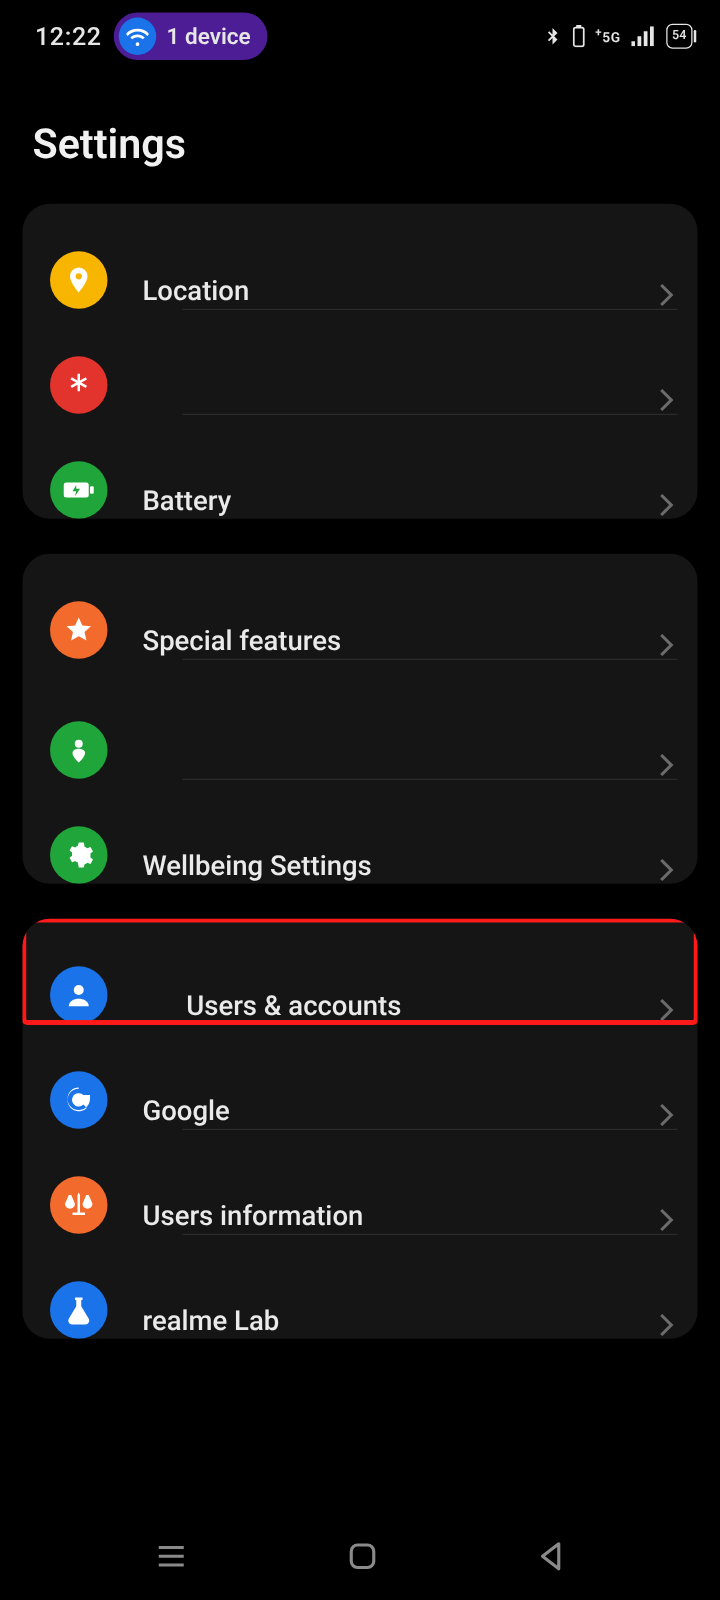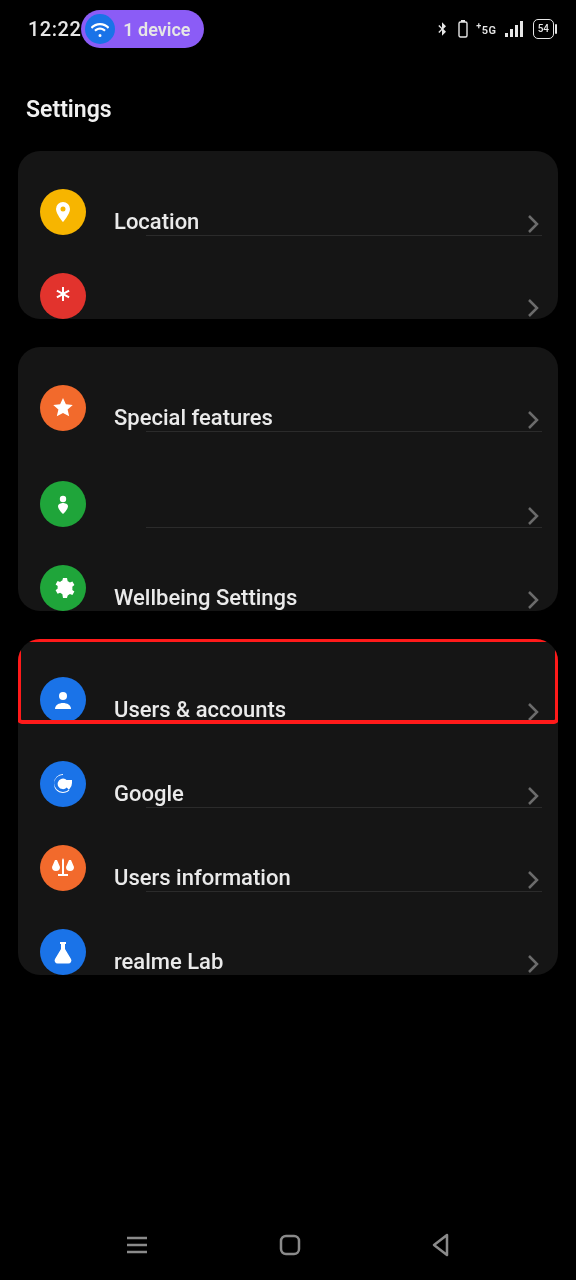--- a/index.html
+++ b/index.html
@@ -13,25 +13,25 @@
   }
   
   .status-bar {
     height: 58px;
     display: flex;
     align-items: center;
     padding: 0 22px 0 28px;
     font-size: 20px;
     font-weight: 500;
   }
-  .status-left { display: flex; align-items: center; }
+  .status-left { display: flex; align-items: center; gap: 10px; }
   .clock { letter-spacing: 0.5px; }
   .device-pill {
     display: flex; align-items: center; gap: 8px;
-    background: #8b5cf6;
+    background: #4c1d95;
     border-radius: 22px;
     padding: 4px 14px 4px 4px;
     font-size: 18px;
     font-weight: 600;
   }
   .device-pill .wifi-badge {
     width: 30px; height: 30px; border-radius: 50%;
     background: #1a73e8;
     display: flex; align-items: center; justify-content: center;
   }
@@ -52,21 +52,21 @@
   .batt-box::after{
     content:""; position:absolute; right:-4px; top:4px;
     width:2px; height:10px; background:#e6e6e6; border-radius:1px;
   }
   .sig-5g { font-size: 11px; font-weight:600; letter-spacing:0.5px;}
   
   .header {
     padding: 38px 26px 28px 26px;
   }
   .header h1 {
-    font-size: 23px;
+    font-size: 33px;
     font-weight: 600;
     color: #f1f1f1;
   }
   
   .group {
     background: #151515;
     border-radius: 22px;
     margin: 0 18px 28px 18px;
     overflow: hidden;
   }
@@ -83,20 +83,21 @@
     position: absolute;
     left: 128px; right: 16px; top: 0;
     height: 1px;
     background: #2b2b2b;
   }
   .row.highlight {
     outline: 4px solid #ff1a1a;
     outline-offset: -3px;
     border-radius: 4px;
     z-index: 2;
+    gap: 35px;
   }
   .icon-wrap {
     width: 46px; height: 46px;
     border-radius: 50%;
     display: flex; align-items: center; justify-content: center;
     flex-shrink: 0;
     margin-right: 28px;
     margin-left: 6px;
   }
   .row-label {
@@ -188,20 +189,35 @@
           <path fill="none" stroke="currentColor" stroke-width="2.5" d="M3 3l8 8-8 8"></path>
         </svg>
       </span>
   </div>
   <div class="row">
     <span class="icon-wrap bg-red">
       <svg width="24" height="24" viewBox="0 0 24 24">
           <path fill="#fff" d="M11 3h2v5.3l4.6-2.6 1 1.8L14 10l4.6 2.5-1 1.8L13 11.7V17h-2v-5.3l-4.6 2.6-1-1.8L10 10 5.4 7.5l1-1.8L11 8.3z"></path>
         </svg>
     </span>
+    <span class="chev">
+        <svg width="14" height="22" viewBox="0 0 14 22">
+          <path fill="none" stroke="currentColor" stroke-width="2.5" d="M3 3l8 8-8 8"></path>
+        </svg>
+      </span>
+  </div>
+  <div class="row">
+    <span class="icon-wrap bg-green">
+      <svg width="28" height="20" viewBox="0 0 28 20">
+          <rect x="2" y="4" width="20" height="12" rx="2" fill="#fff"></rect>
+          <rect x="23" y="7" width="3" height="6" rx="1" fill="#fff"></rect>
+          <path fill="#1fa53a" d="M12 6l-3 5h3l-1 4 4-6h-3z"></path>
+        </svg>
+    </span>
+    <span class="row-label">Battery</span>
     <span class="chev">
         <svg width="14" height="22" viewBox="0 0 14 22">
           <path fill="none" stroke="currentColor" stroke-width="2.5" d="M3 3l8 8-8 8"></path>
         </svg>
       </span>
   </div>
 </div>
 
 <div class="group">
   <div class="row">

